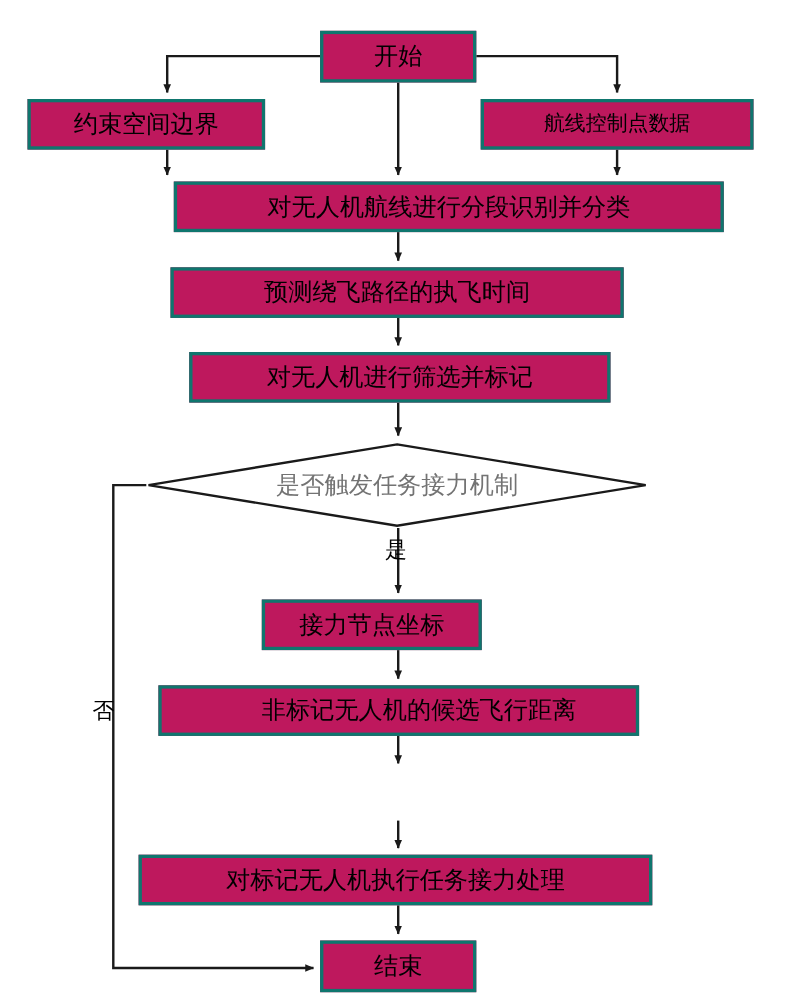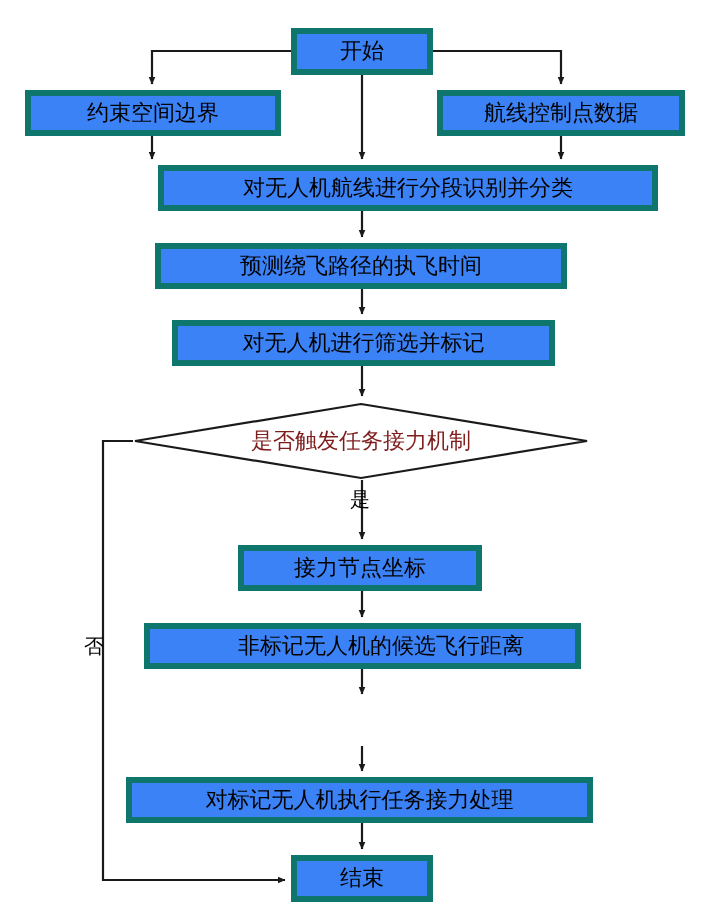--- a/index.html
+++ b/index.html
@@ -20,22 +20,22 @@
   #edges {
     position: absolute;
     left: 0;
     top: 0;
     width: 719px;
     height: 909px;
   }
   .node {
     position: absolute;
     box-sizing: border-box;
-    border: 6px solid #0f766e;
-    background: #3b82f6;
+    border: 3px solid #0f766e;
+    background: #be185d;
     display: flex;
     align-items: center;
     justify-content: center;
     text-align: center;
     color: #000000;
     line-height: 1.1;
     white-space: nowrap;
     z-index: 2;
     font-family: Liberation Serif, serif;
   }
@@ -60,21 +60,21 @@
   }
   .diamond-text {
     position: absolute;
     left: 0;
     top: 0;
     width: 100%;
     height: 100%;
     display: flex;
     align-items: center;
     justify-content: center;
-    color: #7f1d1d;
+    color: #737373;
     white-space: nowrap;
   }
 </style>
 </head>
 <body>
 
 <div id="canvas">
   <svg id="edges" viewBox="0 0 719 909">
     <defs>
       <marker id="arrow" markerWidth="10" markerHeight="10" refX="7.5" refY="3.5" orient="auto" markerUnits="userSpaceOnUse">
@@ -110,25 +110,25 @@
       <path d="M362,746 L362,771" marker-end="url(#arrow)"></path>
 
       <path d="M362,823 L362,849" marker-end="url(#arrow)"></path>
     </g>
   </svg>
 
   <div class="node" style="left:291px; top:28px; width:142px; height:47px; font-size:22px;">
     <span class="node-label">开始</span>
   </div>
 
-  <div class="node" style="left:25px; top:90px; width:256px; height:46px; font-size:22px;">
+  <div class="node" style="left:25px; top:90px; width:216px; height:46px; font-size:22px;">
     <span class="node-label">约束空间边界</span>
   </div>
 
-  <div class="node" style="left:437px; top:90px; width:248px; height:46px; font-size:22px;">
+  <div class="node" style="left:437px; top:90px; width:248px; height:46px; font-size:19px;">
     <span class="node-label">航线控制点数据</span>
   </div>
 
   <div class="node" style="left:110px; top:165px; width:500px; height:46px; font-size:22px;margin-left:48px;">
     <span class="node-label">对无人机航线进行分段识别并分类</span>
   </div>
 
   <div class="node" style="left:155px; top:243px; width:412px; height:46px; font-size:22px;">
     <span class="node-label">预测绕飞路径的执飞时间</span>
   </div>
@@ -139,21 +139,21 @@
 
   <div class="diamond-wrap" style="left:133px; top:402px; width:456px; height:78px;">
     <svg width="456" height="78" viewBox="0 0 456 78">
       <polygon points="228,2 454,39 228,76 2,39" fill="#ffffff" stroke="#1a1a1a" stroke-width="2.2"></polygon>
     </svg>
     <div class="diamond-text" style="font-size:22px;">
       <span>是否触发任务接力机制</span>
     </div>
   </div>
 
-  <div class="node" style="left:238px; top:545px; width:244px; height:46px; font-size:22px;">
+  <div class="node" style="left:238px; top:545px; width:200px; height:46px; font-size:22px;">
     <span class="node-label">接力节点坐标</span>
   </div>
 
   <div class="node" style="left:144px; top:623px; width:437px; height:46px; font-size:22px;padding-left:37px;">
     <span class="node-label">非标记无人机的候选飞行距离</span>
   </div>
 
 
   <div class="node" style="left:126px; top:777px; width:467px; height:46px; font-size:22px;">
     <span class="node-label">对标记无人机执行任务接力处理</span>

